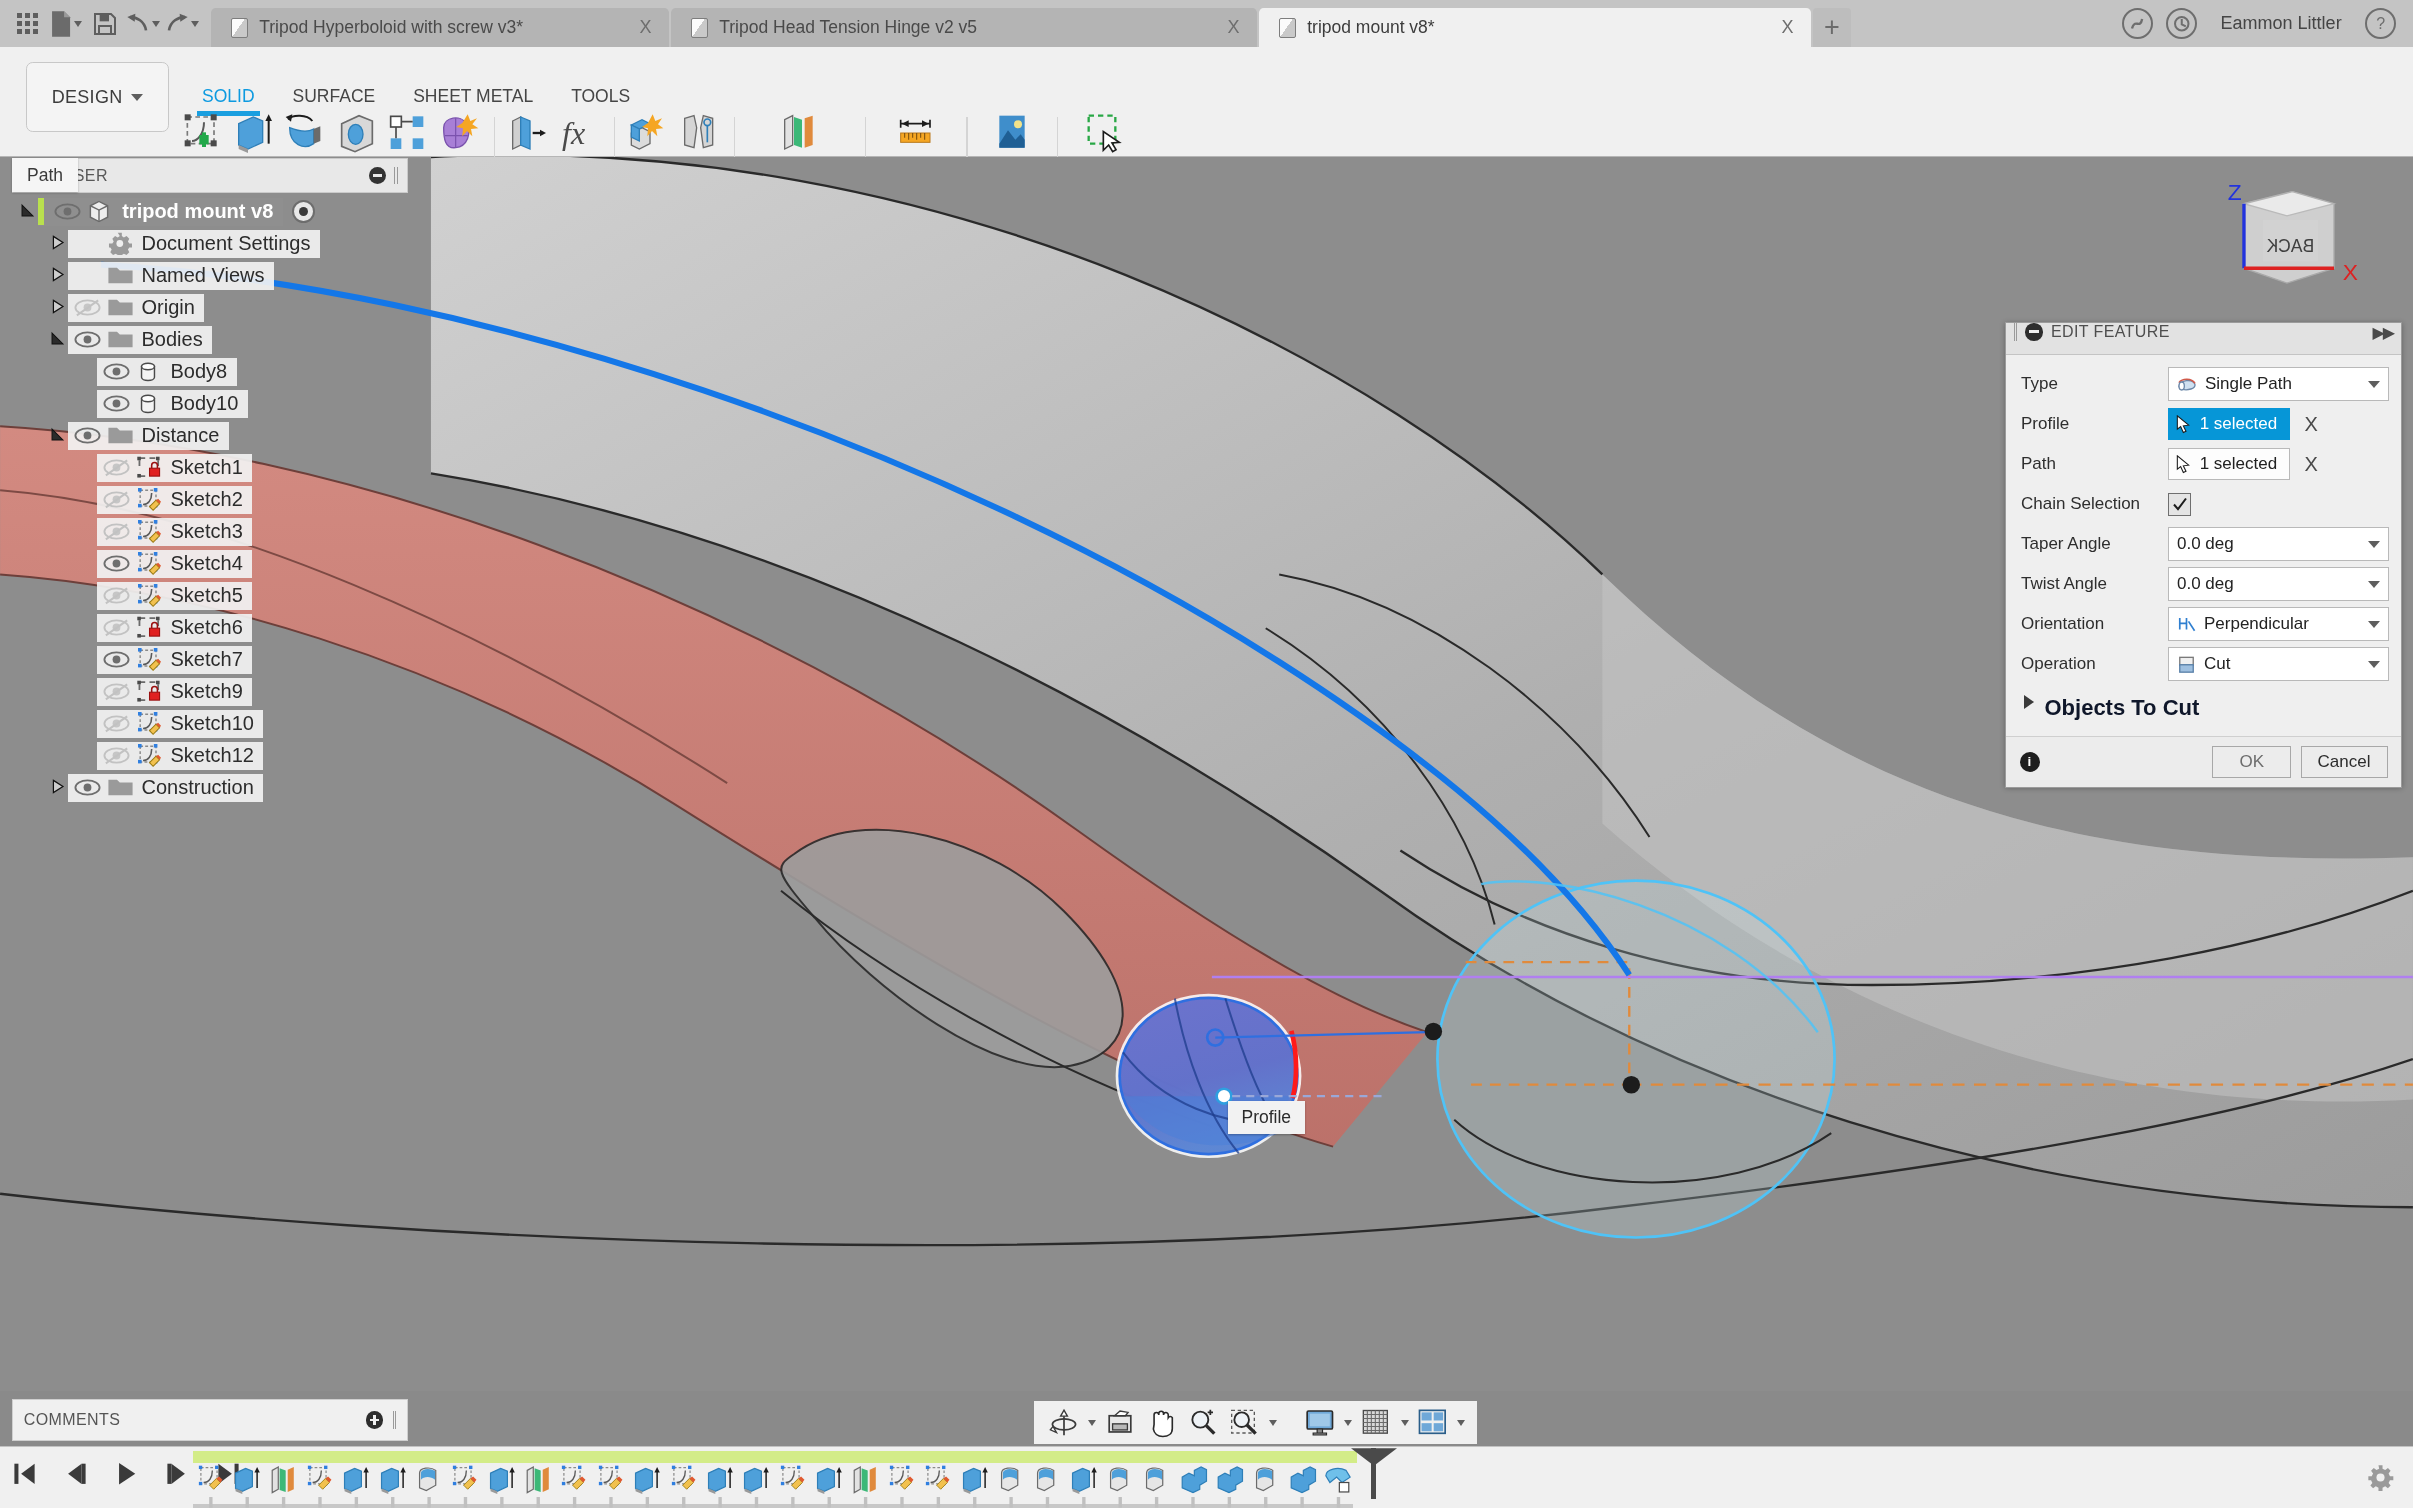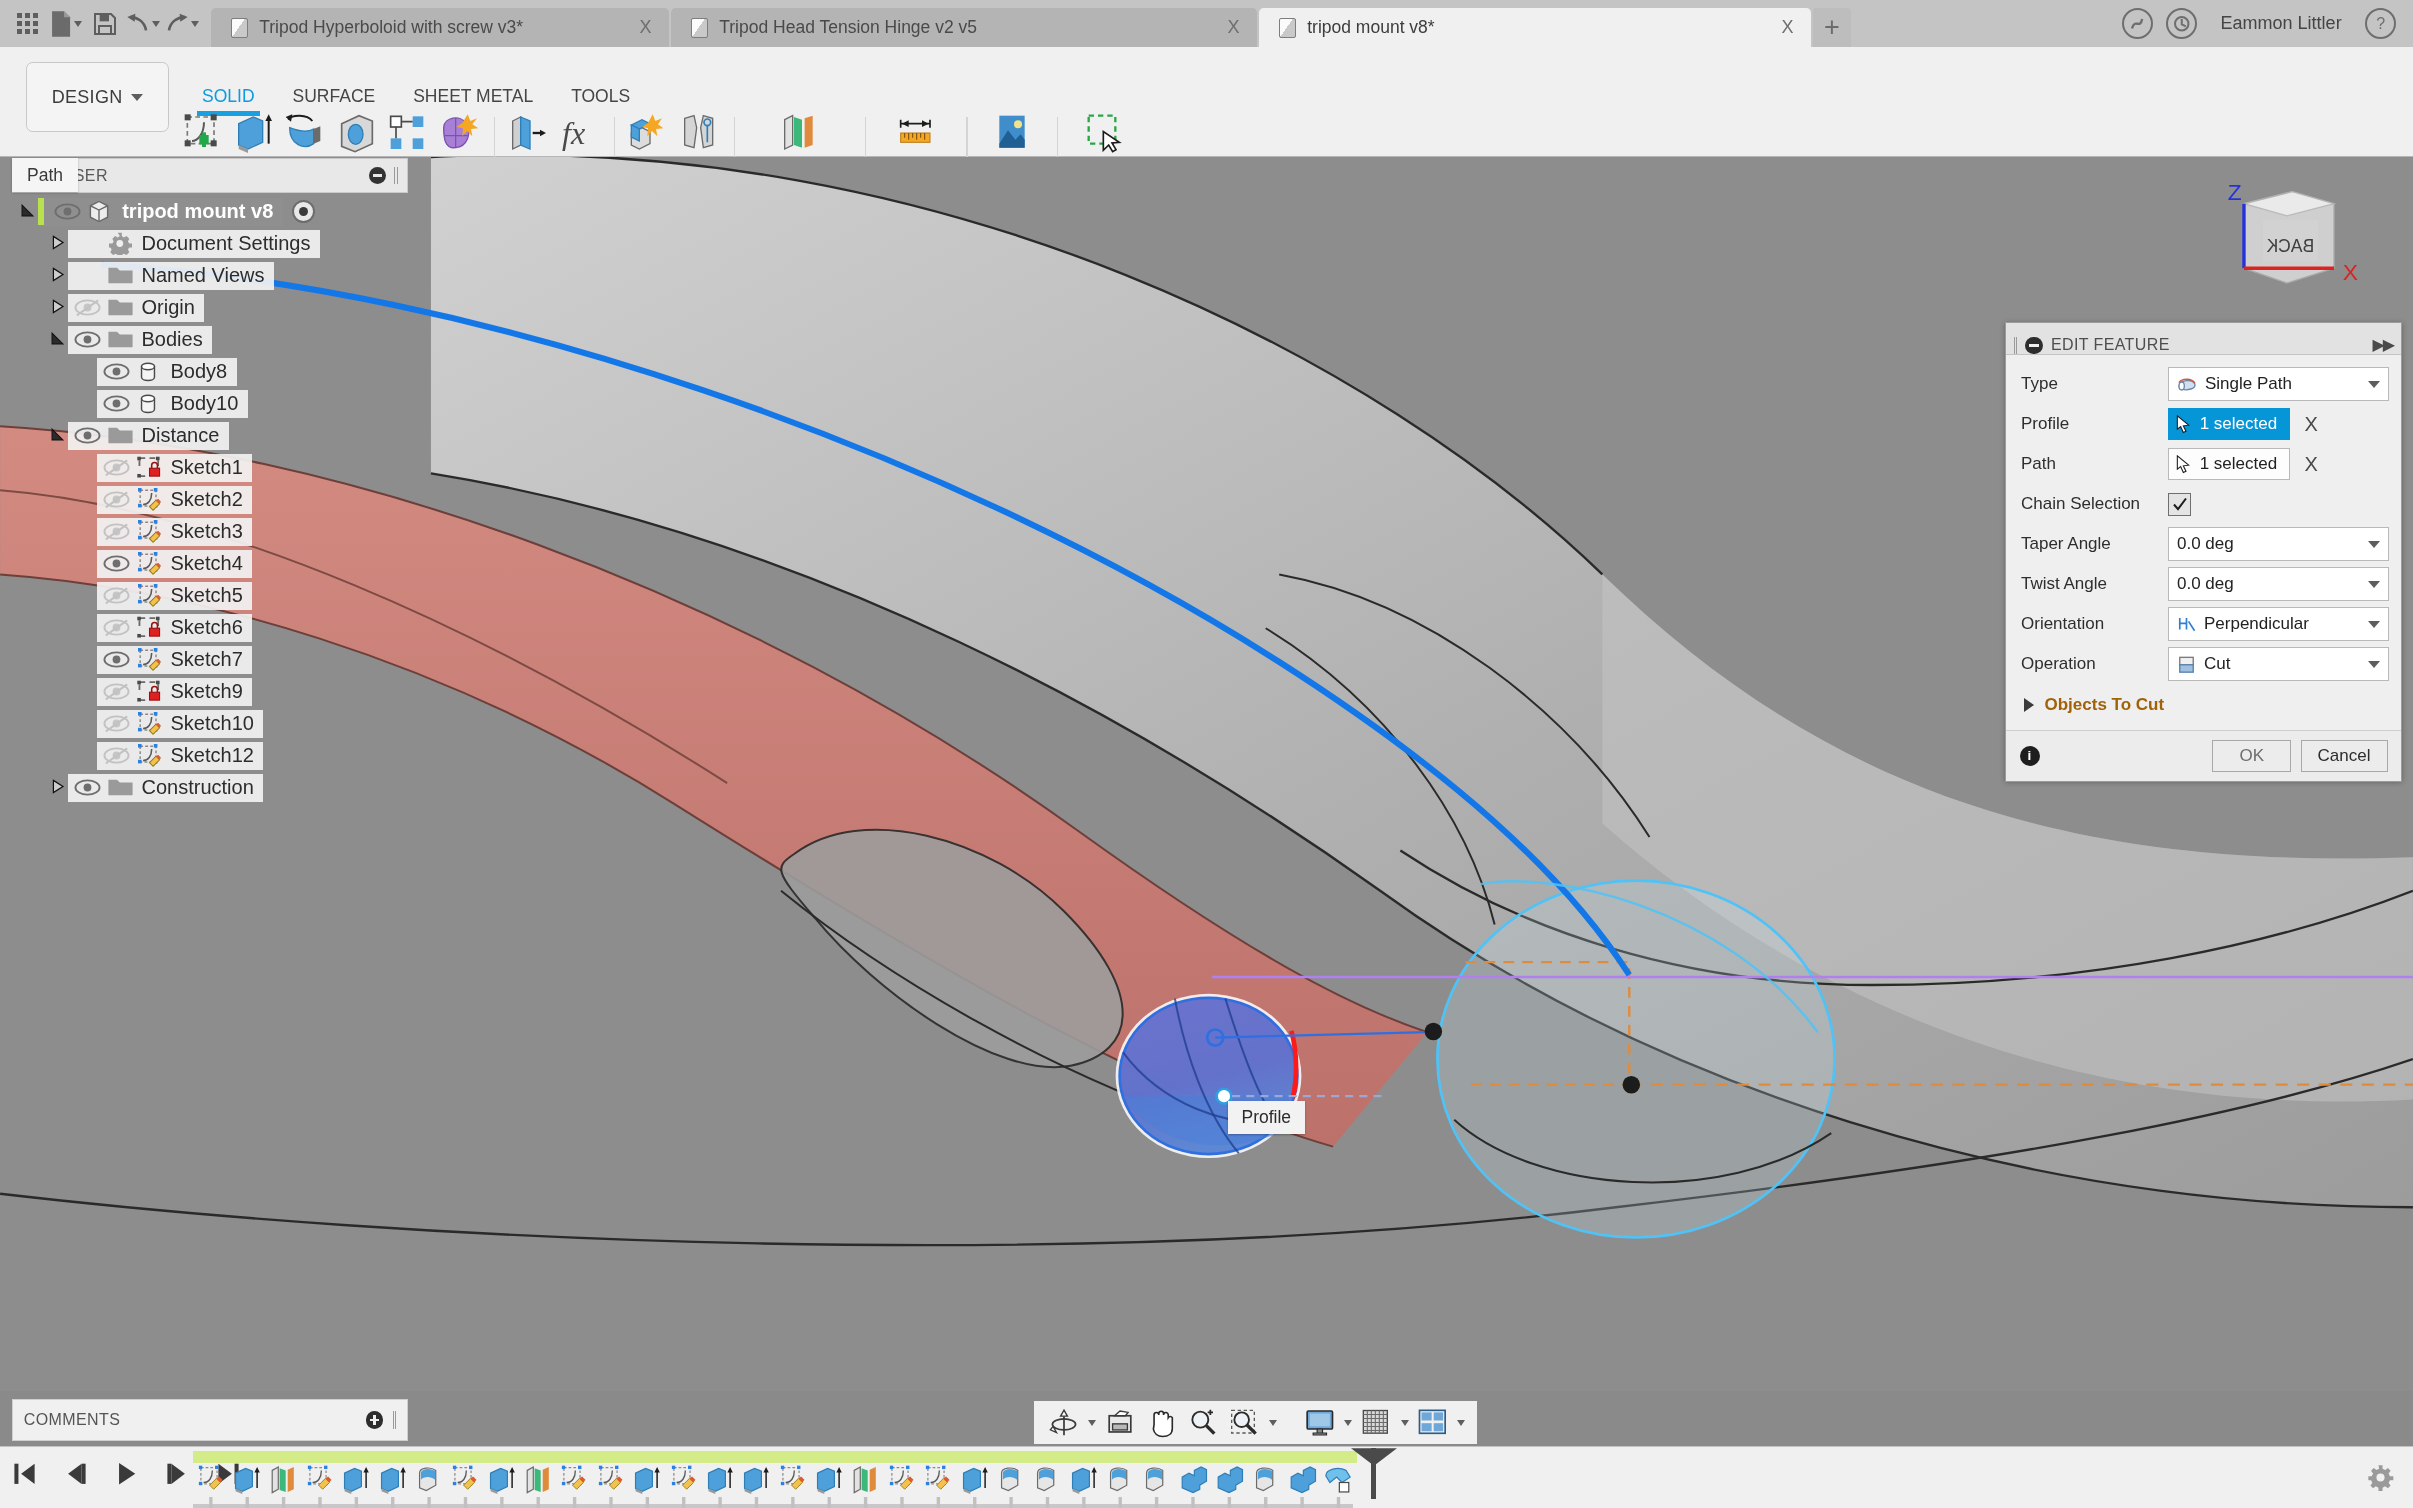--- a/index.html
+++ b/index.html
@@ -131,21 +131,21 @@
     font-size:17.5px; padding:6.7px 15px; box-shadow:0 0.7px 2px rgba(0,0,0,.25); z-index:6;
   }
 
   
   .dialog {
     position:absolute; left:2005px; top:322px; width:397px;
     background:#efefef; border:1.3px solid #9b9b9b; box-shadow:0 1.3px 5.4px rgba(0,0,0,.3);
   }
   .dlg-head {
     height:32px; background:#e2e2e2; border-bottom:1.3px solid #c4c4c4;
-    display:flex; align-items:flex-end; padding:0 8px; gap:8px;
+    display:flex; align-items:flex-start; padding:0 8px; gap:8px;
     font-size:16px; color:#4e4e4e; letter-spacing:0.4px;
   }
   .dlg-body { padding:9.4px 12px 8px 15px; }
   .frow { display:flex; align-items:center; min-height:40px; }
   .flabel { width:147px; font-size:17px; color:#2e2e2e; flex:none; }
   .fctl { flex:1; display:flex; align-items:center; gap:9.4px; }
   .inputbox {
     flex:1; height:32px; background:#ffffff; border:1.3px solid #b9b9b9;
     display:flex; align-items:center; padding:16px 8px; gap:8px;
     font-size:17px; color:#222;
@@ -156,21 +156,21 @@
     padding:0 12px 0 6.7px; font-size:17px;
   }
   .selbtn.hot { background:#0696d7; color:#fff; border:1.3px solid #0696d7; }
   .selbtn.cold { background:#fdfdfd; color:#222; border:1.3px solid #b9b9b9; }
   .xbtn { font-size:20px; color:#4a4a4a; width:23px; text-align:center; }
   .chk {
     width:23px;height:23px;background:#e4e4e4;border:1.3px solid #6f6f6f;
     display:flex;align-items:center;justify-content:center;
   }
   .chk svg { display:block; }
-  .collapse { display:flex; align-items:center; gap:10.8px; font-size:17px; color:#a16207; font-weight:bold; padding:10.8px 0 6.7px 2.7px; }
+  .collapse { display:flex; gap:10.8px; font-size:22px; color:#0f172a; font-weight:bold; padding:10.8px 0 6.7px 2.7px; }
   .tri { width:0;height:0;border-top:7.4px solid transparent;border-bottom:7.4px solid transparent;border-left:10px solid #3a3a3a; }
   .dlg-foot {
     border-top:1.3px solid #cfcfcf; background:#ececec; height:51px;
     display:flex; align-items:center; padding:0 13.5px; gap:9.4px;
   }
   .info-i {
     width:20px;height:20px;border-radius:50%;background:#1e1e1e;color:#fff;
     font-size:13.5px;display:flex;align-items:center;justify-content:center;font-weight:bold;
   }
   .dbtn {

